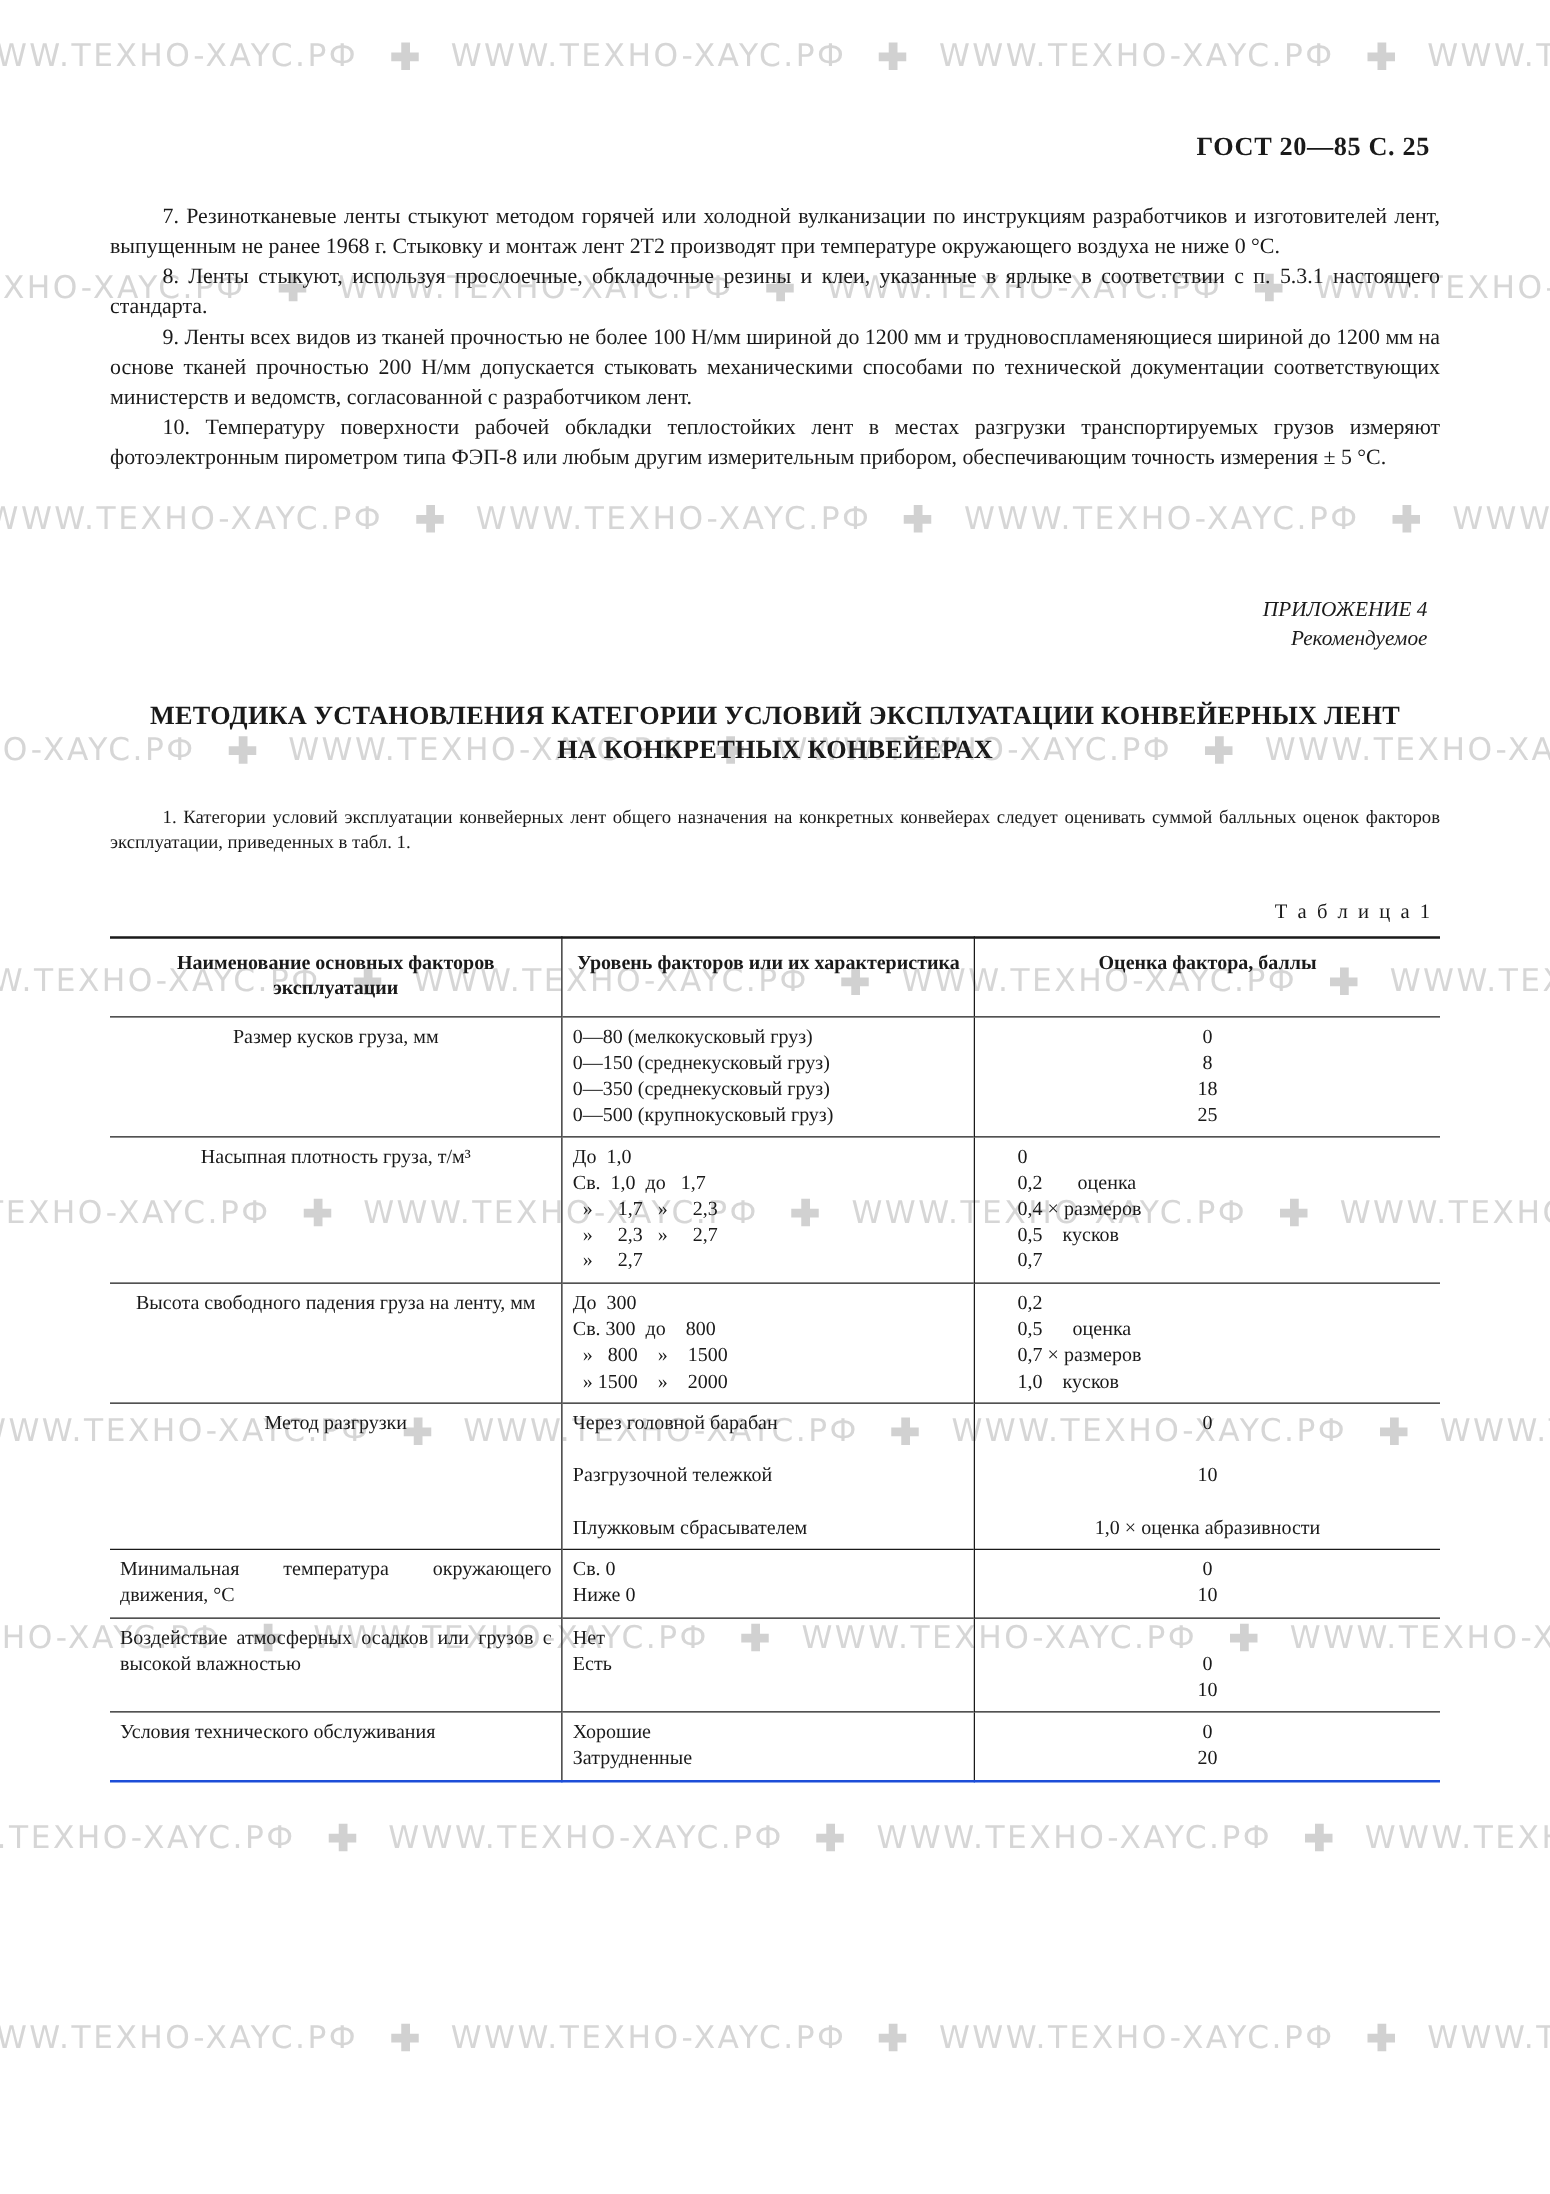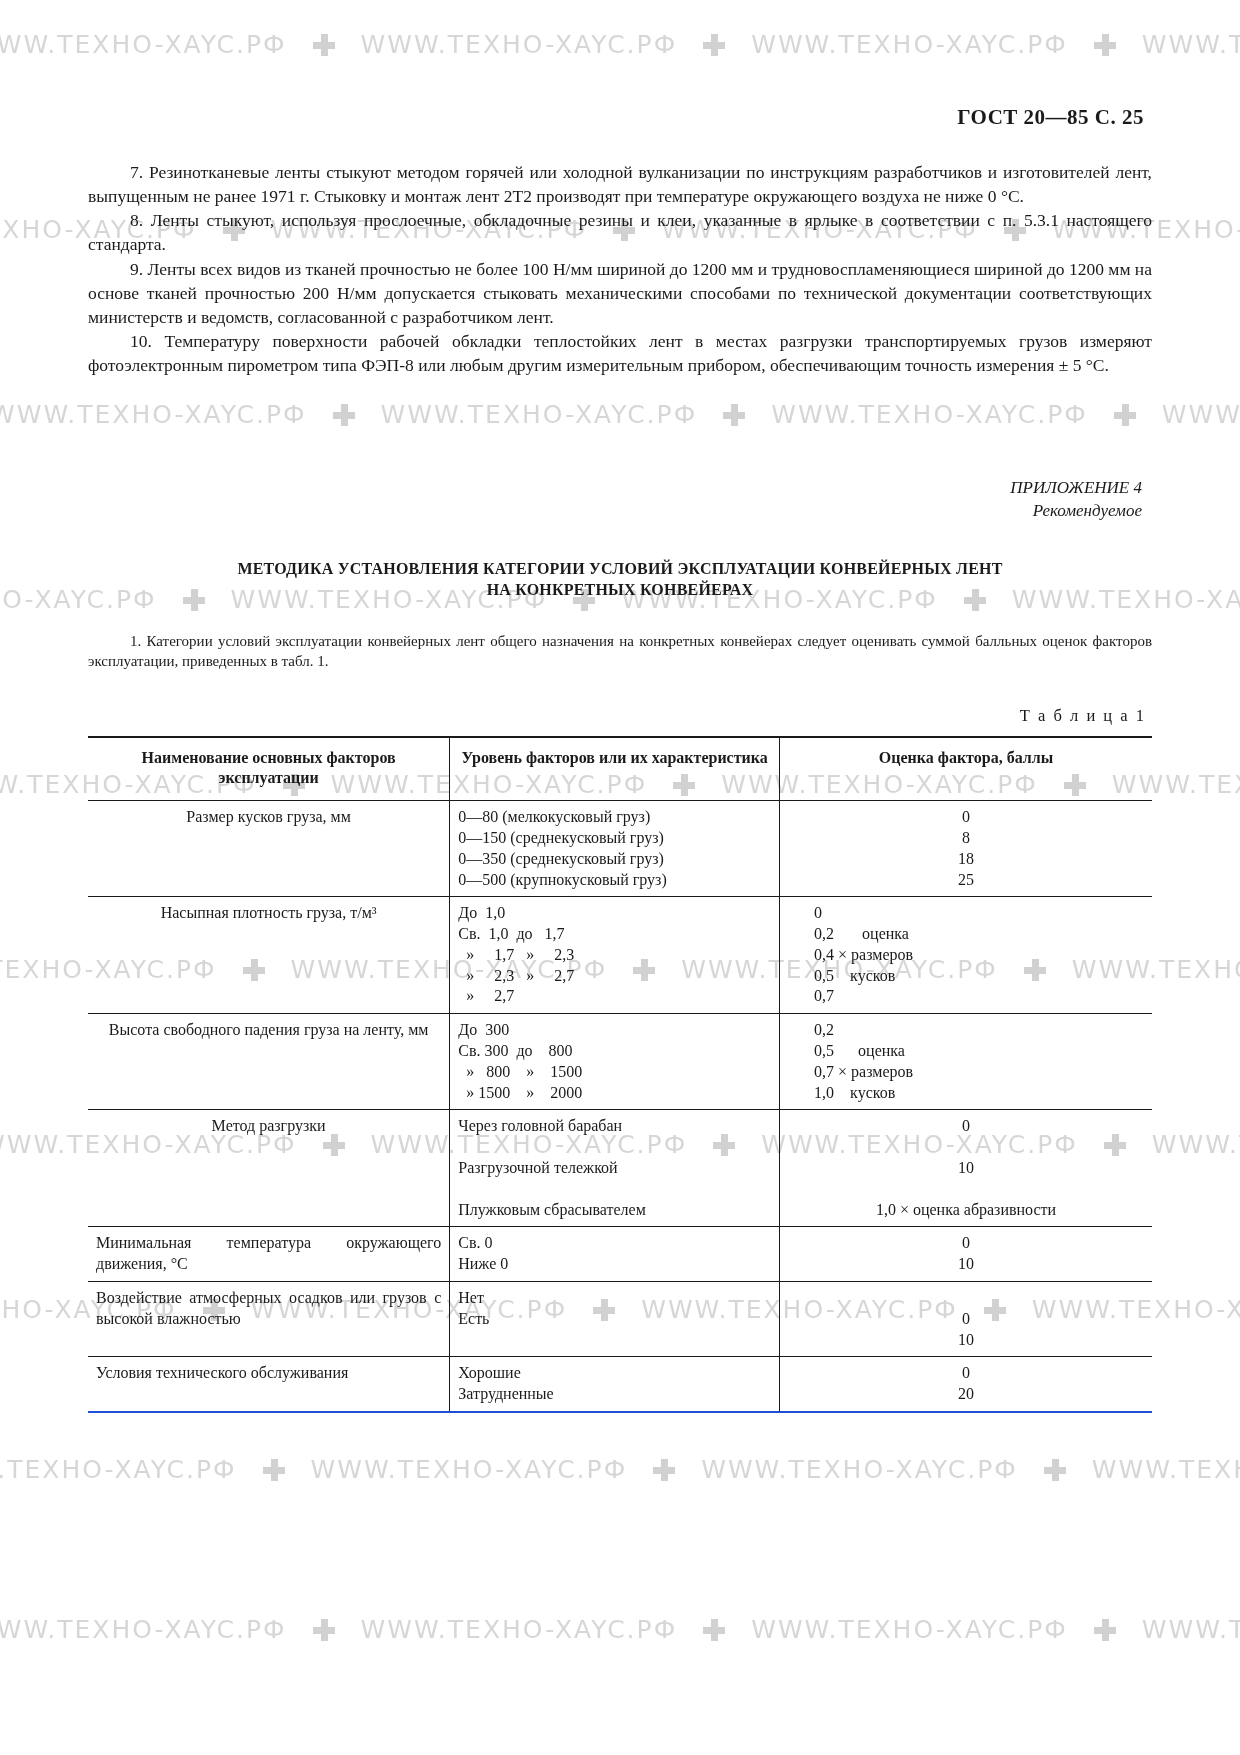--- a/index.html
+++ b/index.html
@@ -89,21 +89,21 @@
     font-style: italic;
     font-size: 17px;
     line-height: 1.35;
     margin-right: 10px;
   }
   .annex div:first-child { font-weight: normal; }
   .app-title {
     margin-top: 36px;
     text-align: center;
     font-weight: bold;
-    font-size: 16px;
+    font-size: 21px;
     line-height: 1.3;
     letter-spacing: 0.2px;
   }
   .intro {
     margin-top: 30px;
     font-size: 15px;
     line-height: 1.38;
     text-align: justify;
   }
   .intro p { margin: 0; text-indent: 42px; }
@@ -260,21 +260,21 @@
       <span class="wm-mark"></span>
       <span class="wm-txt">WWW.TEXHO-XAYC.PФ</span>
     </div>
   </div>
 
 <div class="page">
 
   <div class="doc-header">ГОСТ 20—85 С. 25</div>
 
   <div class="body-text">
-    <p>7. Резинотканевые ленты стыкуют методом горячей или холодной вулканизации по инструкциям разработчиков и изготовителей лент, выпущенным не ранее 1971 г. Стыковку и монтаж лент 2Т2 производят при температуре окружающего воздуха не ниже 0 °С.</p>
+    <p>7. Резинотканевые ленты стыкуют методом горячей или холодной вулканизации по инструкциям разработчиков и изготовителей лент, выпущенным не ранее 1968 г. Стыковку и монтаж лент 2Т2 производят при температуре окружающего воздуха не ниже 0 °С.</p>
     <p>8. Ленты стыкуют, используя прослоечные, обкладочные резины и клеи, указанные в ярлыке в соответствии с п. 5.3.1 настоящего стандарта.</p>
     <p>9. Ленты всех видов из тканей прочностью не более 100 Н/мм шириной до 1200 мм и трудновоспламеняющиеся шириной до 1200 мм на основе тканей прочностью 200 Н/мм допускается стыковать механическими способами по технической документации соответствующих министерств и ведомств, согласованной с разработчиком лент.</p>
     <p>10. Температуру поверхности рабочей обкладки теплостойких лент в местах разгрузки транспортируемых грузов измеряют фотоэлектронным пирометром типа ФЭП-8 или любым другим измерительным прибором, обеспечивающим точность измерения ± 5 °С.</p>
   </div>
 
   <div class="annex">
     <div>ПРИЛОЖЕНИЕ 4</div>
     <div>Рекомендуемое</div>
   </div>
 

